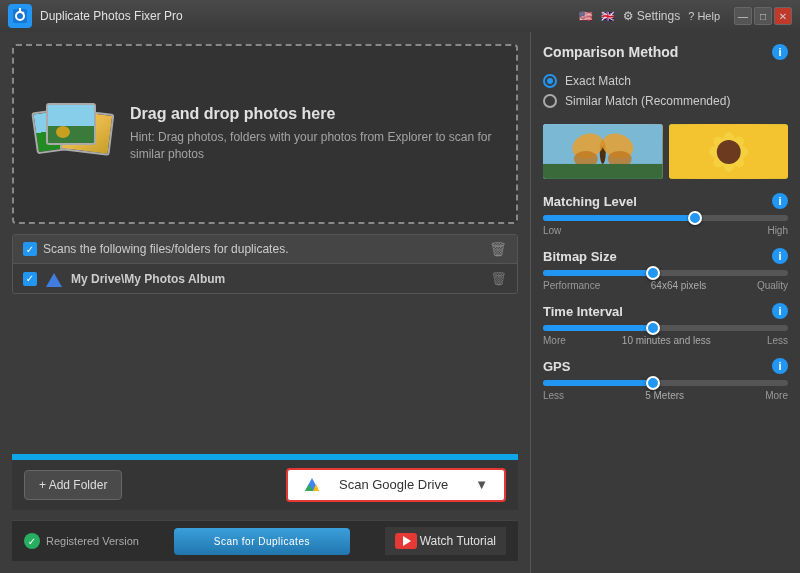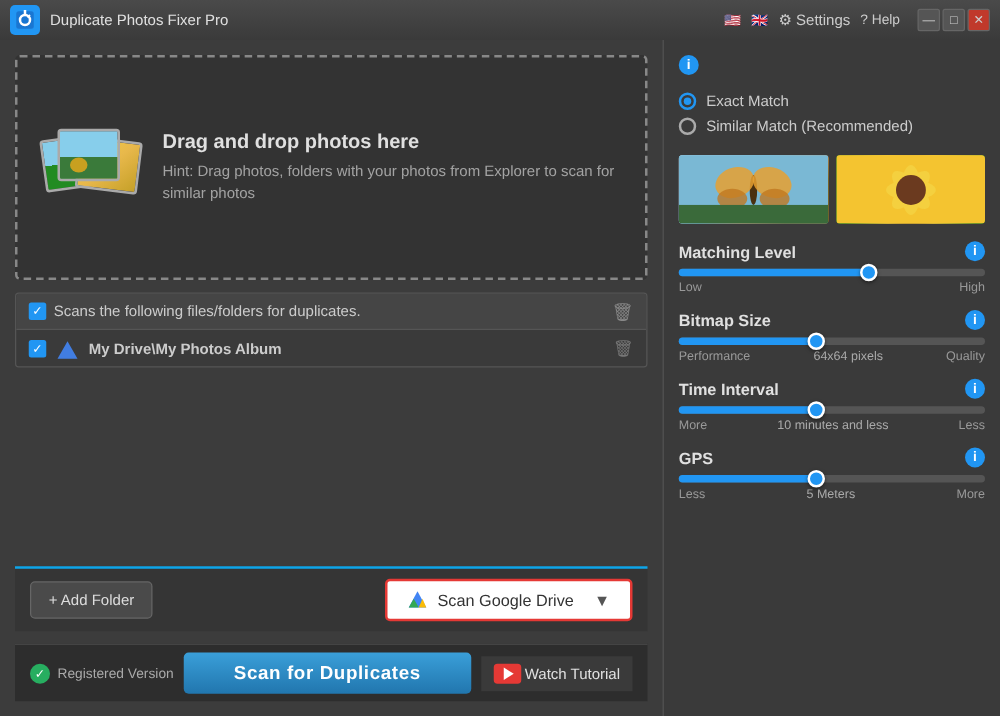--- a/index.html
+++ b/index.html
@@ -212,21 +212,21 @@
     }
 
     
     .bottom-bar {
       background: #353535;
       padding: 8px 12px;
       display: flex;
       align-items: center;
       justify-content: space-between;
       flex-shrink: 0;
-      border-top: 2px solid #0ea5e9;
+      border-top: 6px solid #0ea5e9;
     }
     .add-folder-btn {
       background: #4a4a4a;
       border: 1px solid #666;
       border-radius: 4px;
       color: #ddd;
       font-size: 12px;
       padding: 7px 14px;
       cursor: pointer;
       display: flex;
@@ -235,22 +235,22 @@
     }
     .scan-drive-btn {
       background: #fff;
       border: 2px solid #e53935;
       border-radius: 4px;
       color: #333;
       font-size: 13px;
       padding: 7px 16px;
       cursor: pointer;
       display: flex;
-      align-items: center;
-      gap: 8px;
+      align-items: flex-start;
+      gap: 19px;
       font-weight: 500;
     }
     .scan-drive-arrow {
       margin-left: 8px;
       color: #555;
     }
 
     
     .status-bar {
       background: #2d2d2d;
@@ -278,22 +278,22 @@
       justify-content: center;
       color: white;
       font-size: 10px;
       flex-shrink: 0;
     }
     .scan-duplicates-btn {
       background: linear-gradient(to bottom, #3a9fd9, #2176ae);
       border: none;
       border-radius: 4px;
       color: white;
-      font-size: 15px;
-      font-weight: bold;
+      font-size: 10px;
+      font-weight: normal;
       padding: 8px 40px;
       cursor: pointer;
       letter-spacing: 0.5px;
     }
     .watch-tutorial-btn {
       background: #3a3a3a;
       border: none;
       color: #e0e0e0;
       font-size: 12px;
       padding: 6px 10px;
@@ -573,20 +573,21 @@
         </div>
         <span>Watch Tutorial</span>
       </button>
     </div>
 
   </div>
 
   <div class="right-panel">
 
     <div class="right-panel-header">
+      <span class="section-title">Comparison Method</span>
       <div class="info-icon">i</div>
     </div>
 
     <div class="radio-group">
       <div class="radio-item">
         <div class="radio-circle selected"></div>
         <span>Exact Match</span>
       </div>
       <div class="radio-item">
         <div class="radio-circle"></div>

